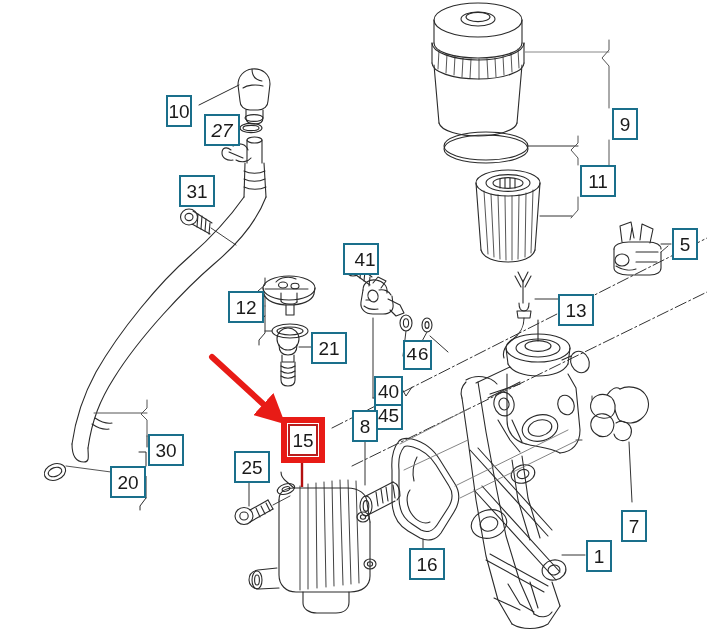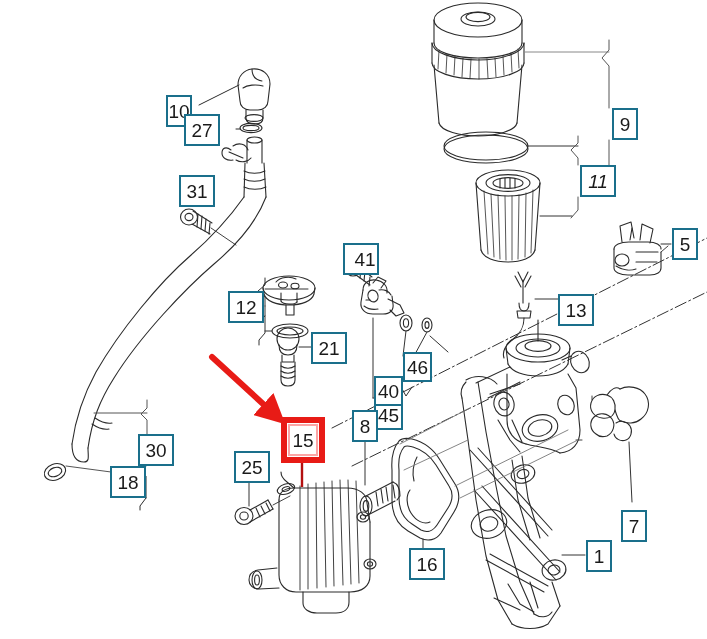--- a/index.html
+++ b/index.html
@@ -22,21 +22,21 @@
     font-family:"Liberation Sans", sans-serif;
     font-size:19px;
     line-height:1;
     display:flex;
     align-items:center;
     justify-content:center;
     letter-spacing:0px;
     z-index:30;
   }
   .label.hl{
-    border:2px solid #fca5a5;
+    border:2px solid #b91c1c;
     outline:6px solid #e81b16;
     outline-offset:1px;
     z-index:32;
   }
   .w1{width:26px;height:32px;}
   .w2{width:36px;height:32px;}
 </style>
 </head>
 <body>
 
@@ -449,42 +449,42 @@
     </g>
 
     <g>
       <path d="M212 357 L273 413" stroke="#e81b16" stroke-width="6" stroke-linecap="round" fill="none" marker-end="url(#arrowhead)"></path>
     </g>
 
     <path d="M302 458 L302 487" stroke="#b31010" stroke-width="2.4" fill="none"></path>
   </svg>
 
   <div class="label w1" style="left:166px;top:95px;">10</div>
-  <div class="label w2" style="left:184px;top:114px;">27</div>
+  <div class="label w2" style="left:204px;top:114px;font-style:italic;">27</div>
   <div class="label w2" style="left:179px;top:175px;text-align:right;">31</div>
 
   <div class="label w1" style="left:612px;top:108px;">9</div>
-  <div class="label w2" style="left:580px;top:165px;font-style:italic;">11</div>
+  <div class="label w2" style="left:580px;top:165px;">11</div>
 
   <div class="label w1" style="left:672px;top:228px;">5</div>
   <div class="label w2" style="left:558px;top:294px;text-align:center;">13</div>
 
   <div class="label w2" style="left:228px;top:291px;">12</div>
   <div class="label w2" style="left:311px;top:332px;text-align:center;">21</div>
   <div class="label w2" style="left:343px;top:243px;padding-left:8px;">41</div>
 
   <div class="label w2" style="left:374px;top:356px;width:29px;height:30px;margin-top:44px;">45</div>
-  <div class="label w2" style="left:403px;top:352px;width:29px;height:30px;">46</div>
+  <div class="label w2" style="left:403px;top:340px;width:29px;height:30px;font-family:Liberation Mono, monospace;">46</div>
   <div class="label w2" style="left:374px;top:376px;width:29px;height:30px;">40</div>
 
   <div class="label w2 hl" style="left:288px;top:424px;width:30px;height:32px;">15</div>
 
   <div class="label w1" style="left:352px;top:410px;">8</div>
   <div class="label w2" style="left:234px;top:451px;text-align:center;">25</div>
 
-  <div class="label w2" style="left:138px;top:434px;">30</div>
-  <div class="label w2" style="left:110px;top:466px;">18</div>
+  <div class="label w2" style="left:148px;top:434px;">30</div>
+  <div class="label w2" style="left:110px;top:466px;">20</div>
 
   <div class="label w2" style="left:409px;top:548px;text-align:right;">16</div>
   <div class="label w1" style="left:621px;top:510px;">7</div>
   <div class="label w1" style="left:586px;top:540px;">1</div>
 
 </div>
 
 </body></html>

